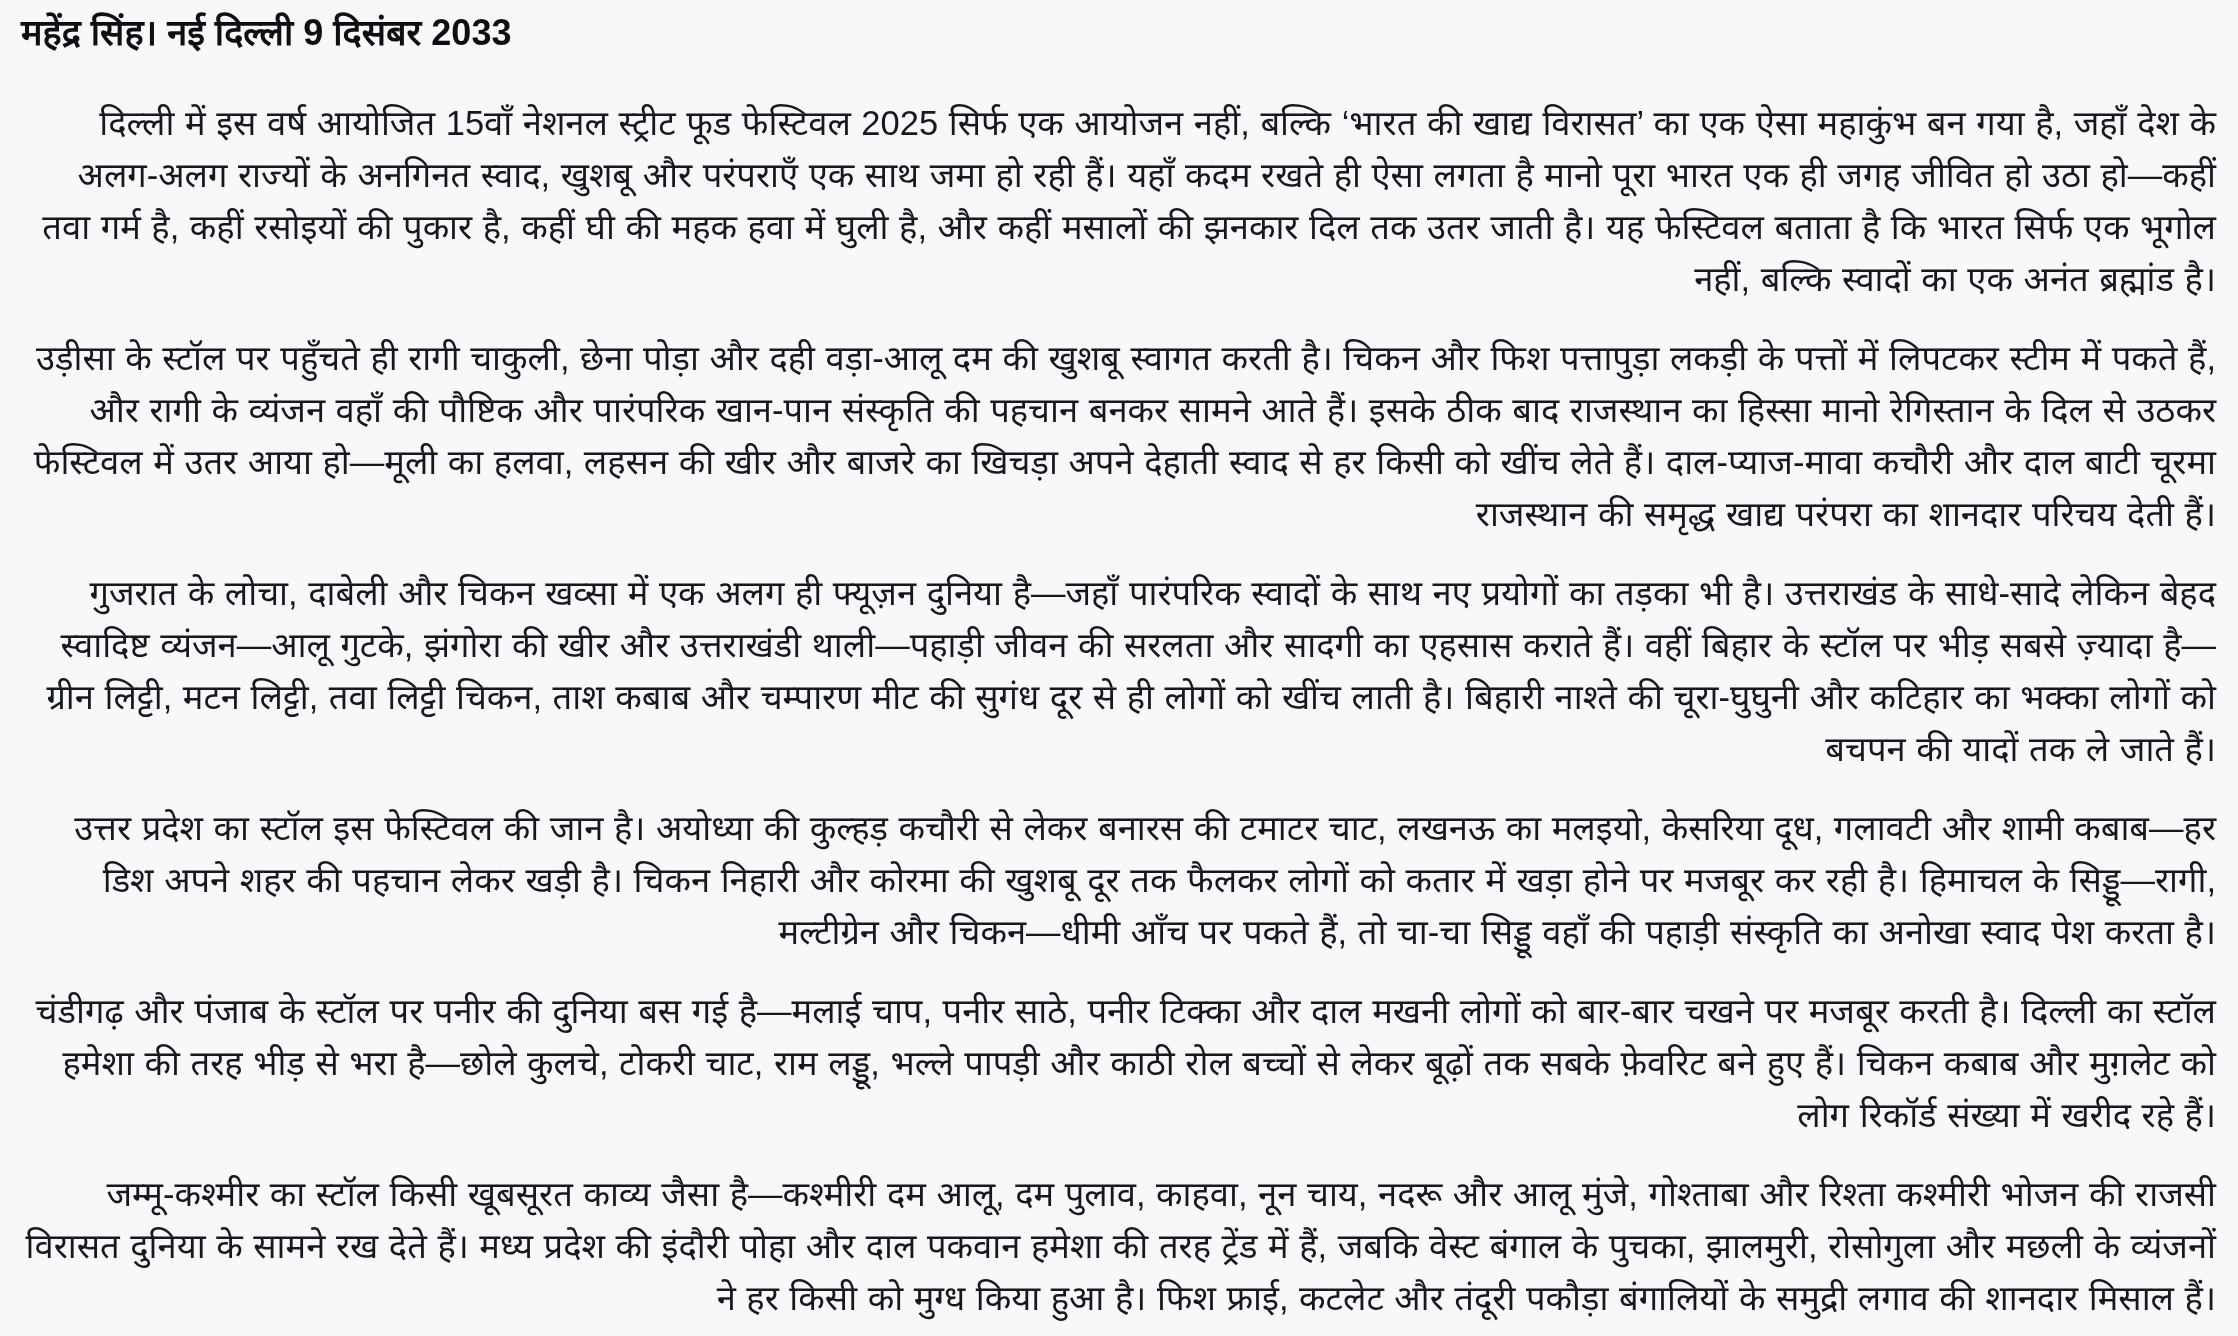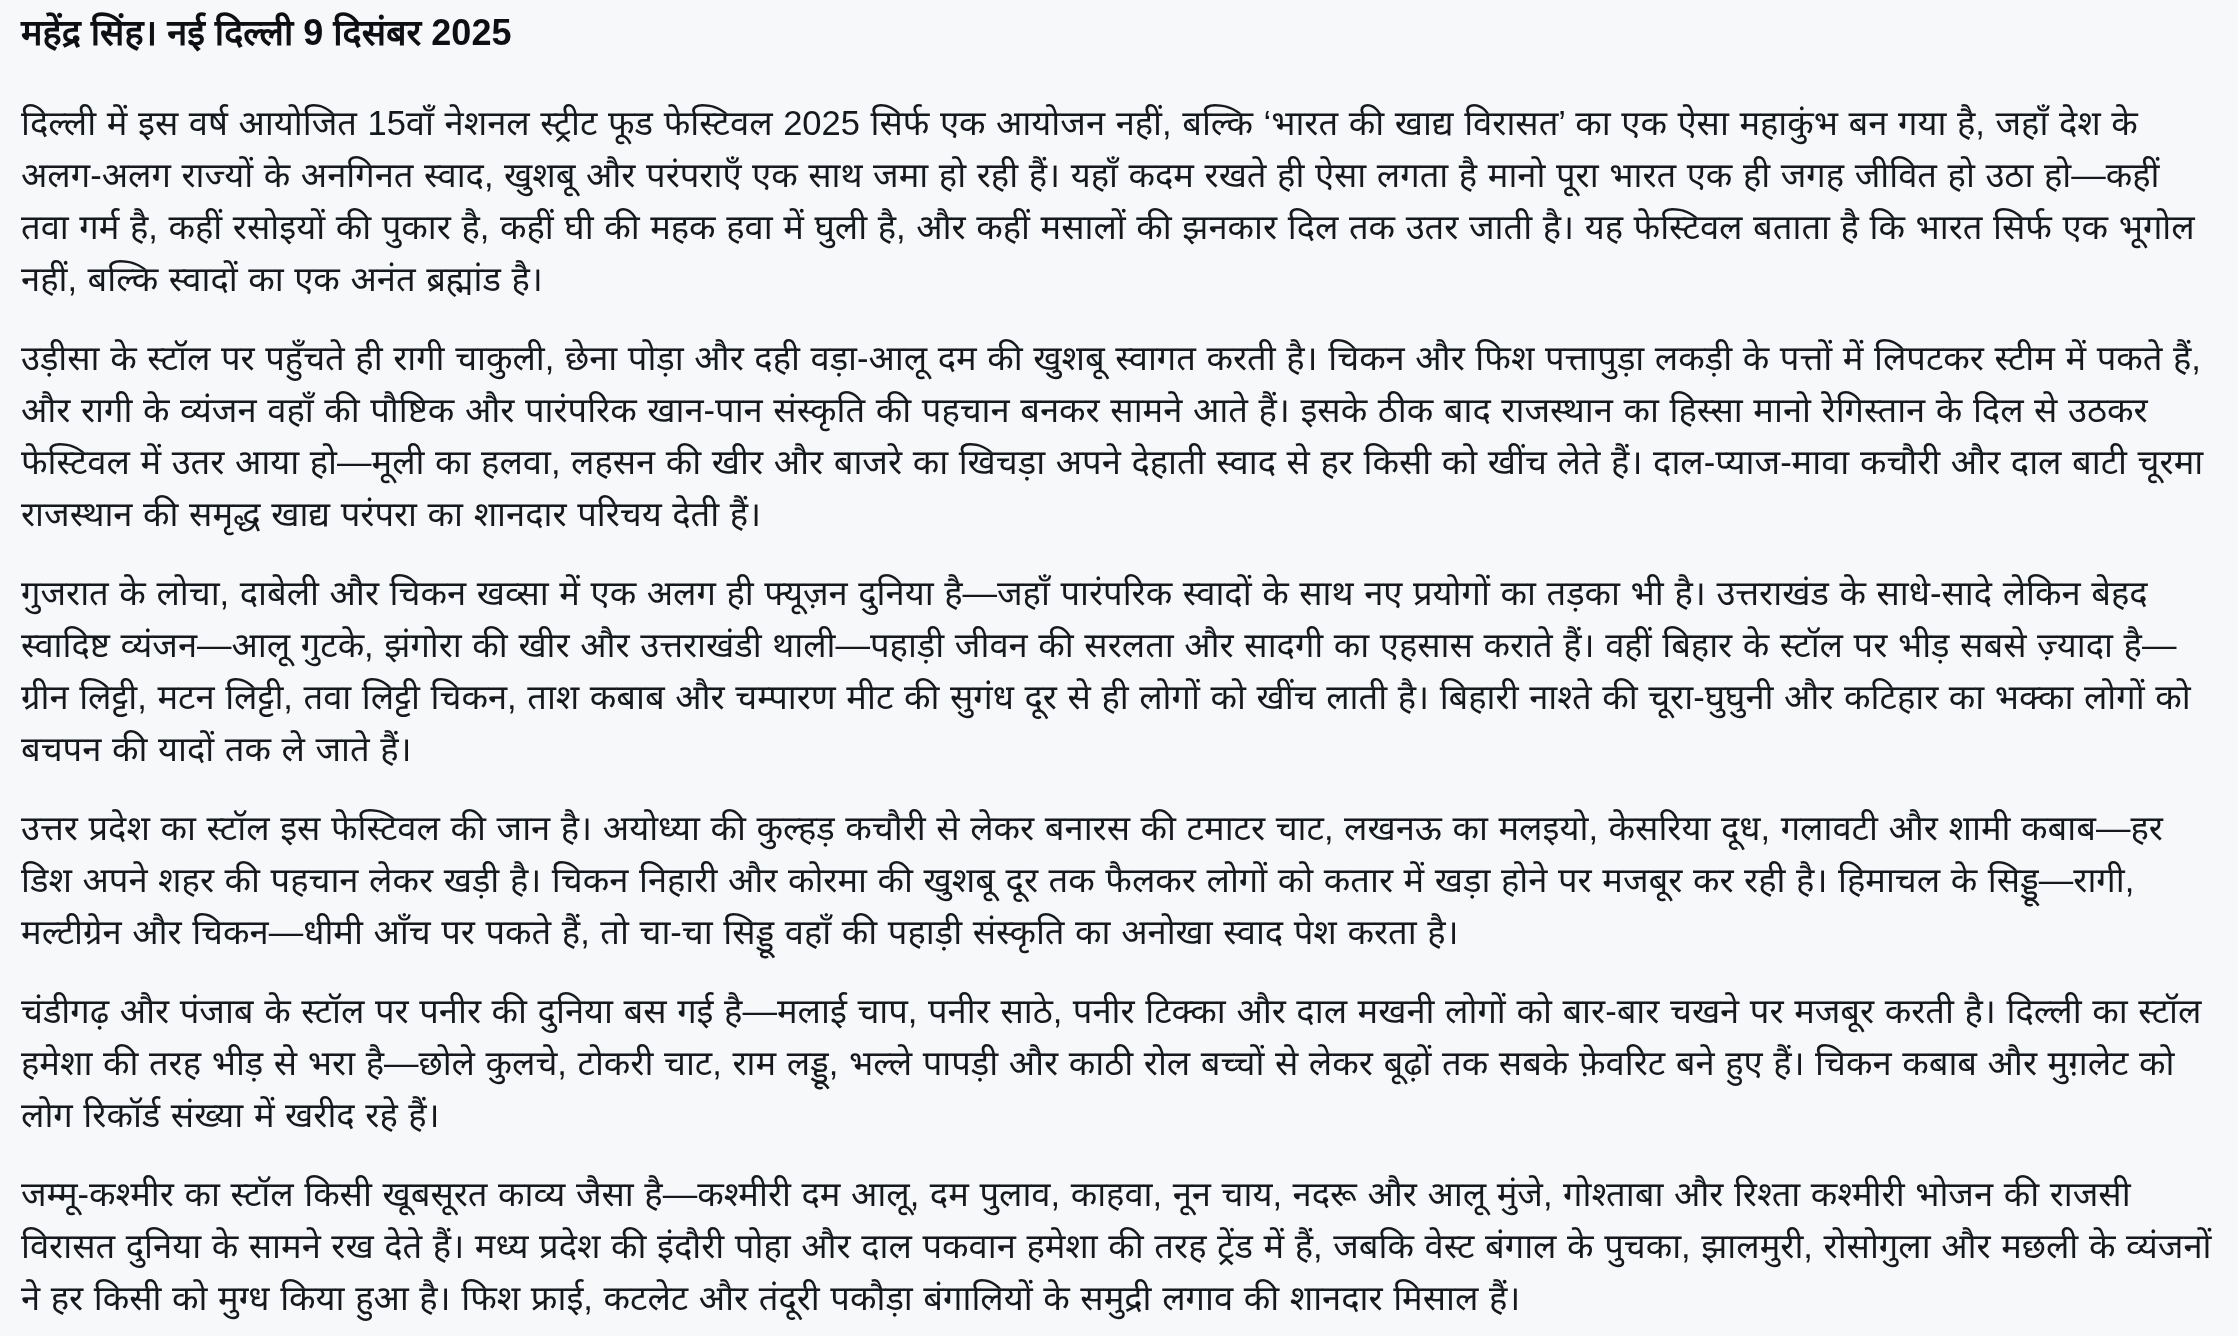--- a/index.html
+++ b/index.html
@@ -23,30 +23,30 @@
     font-size: 36px;
     font-weight: 700;
     line-height: 1.25;
     margin: 0 0 42px 0;
     color: #0d0f12;
   }
   .para {
     font-size: 34.5px;
     line-height: 52px;
     margin: 0 0 27px 0;
-    text-align: left;
+    text-align: right;
     word-spacing: 1px;
     color: #15181d;
   }
 </style>
 </head>
 <body>
 
 <div class="article">
-  <h1 class="byline">महेंद्र सिंह। नई दिल्ली 9 दिसंबर 2025</h1>
+  <h1 class="byline">महेंद्र सिंह। नई दिल्ली 9 दिसंबर 2033</h1>
 
   <p class="para">दिल्ली में इस वर्ष आयोजित 15वाँ नेशनल स्ट्रीट फूड फेस्टिवल 2025 सिर्फ एक आयोजन नहीं, बल्कि ‘भारत की खाद्य विरासत’ का एक ऐसा महाकुंभ बन गया है, जहाँ देश के अलग-अलग राज्यों के अनगिनत स्वाद, खुशबू और परंपराएँ एक साथ जमा हो रही हैं। यहाँ कदम रखते ही ऐसा लगता है मानो पूरा भारत एक ही जगह जीवित हो उठा हो—कहीं तवा गर्म है, कहीं रसोइयों की पुकार है, कहीं घी की महक हवा में घुली है, और कहीं मसालों की झनकार दिल तक उतर जाती है। यह फेस्टिवल बताता है कि भारत सिर्फ एक भूगोल नहीं, बल्कि स्वादों का एक अनंत ब्रह्मांड है।</p>
 
   <p class="para">उड़ीसा के स्टॉल पर पहुँचते ही रागी चाकुली, छेना पोड़ा और दही वड़ा-आलू दम की खुशबू स्वागत करती है। चिकन और फिश पत्तापुड़ा लकड़ी के पत्तों में लिपटकर स्टीम में पकते हैं, और रागी के व्यंजन वहाँ की पौष्टिक और पारंपरिक खान-पान संस्कृति की पहचान बनकर सामने आते हैं। इसके ठीक बाद राजस्थान का हिस्सा मानो रेगिस्तान के दिल से उठकर फेस्टिवल में उतर आया हो—मूली का हलवा, लहसन की खीर और बाजरे का खिचड़ा अपने देहाती स्वाद से हर किसी को खींच लेते हैं। दाल-प्याज-मावा कचौरी और दाल बाटी चूरमा राजस्थान की समृद्ध खाद्य परंपरा का शानदार परिचय देती हैं।</p>
 
   <p class="para">गुजरात के लोचा, दाबेली और चिकन खव्सा में एक अलग ही फ्यूज़न दुनिया है—जहाँ पारंपरिक स्वादों के साथ नए प्रयोगों का तड़का भी है। उत्तराखंड के साधे-सादे लेकिन बेहद स्वादिष्ट व्यंजन—आलू गुटके, झंगोरा की खीर और उत्तराखंडी थाली—पहाड़ी जीवन की सरलता और सादगी का एहसास कराते हैं। वहीं बिहार के स्टॉल पर भीड़ सबसे ज़्यादा है—ग्रीन लिट्टी, मटन लिट्टी, तवा लिट्टी चिकन, ताश कबाब और चम्पारण मीट की सुगंध दूर से ही लोगों को खींच लाती है। बिहारी नाश्ते की चूरा-घुघुनी और कटिहार का भक्का लोगों को बचपन की यादों तक ले जाते हैं।</p>
 
   <p class="para">उत्तर प्रदेश का स्टॉल इस फेस्टिवल की जान है। अयोध्या की कुल्हड़ कचौरी से लेकर बनारस की टमाटर चाट, लखनऊ का मलइयो, केसरिया दूध, गलावटी और शामी कबाब—हर डिश अपने शहर की पहचान लेकर खड़ी है। चिकन निहारी और कोरमा की खुशबू दूर तक फैलकर लोगों को कतार में खड़ा होने पर मजबूर कर रही है। हिमाचल के सिड्डू—रागी, मल्टीग्रेन और चिकन—धीमी आँच पर पकते हैं, तो चा-चा सिड्डू वहाँ की पहाड़ी संस्कृति का अनोखा स्वाद पेश करता है।</p>
 
   <p class="para">चंडीगढ़ और पंजाब के स्टॉल पर पनीर की दुनिया बस गई है—मलाई चाप, पनीर साठे, पनीर टिक्का और दाल मखनी लोगों को बार-बार चखने पर मजबूर करती है। दिल्ली का स्टॉल हमेशा की तरह भीड़ से भरा है—छोले कुलचे, टोकरी चाट, राम लड्डू, भल्ले पापड़ी और काठी रोल बच्चों से लेकर बूढ़ों तक सबके फ़ेवरिट बने हुए हैं। चिकन कबाब और मुग़लेट को लोग रिकॉर्ड संख्या में खरीद रहे हैं।</p>

